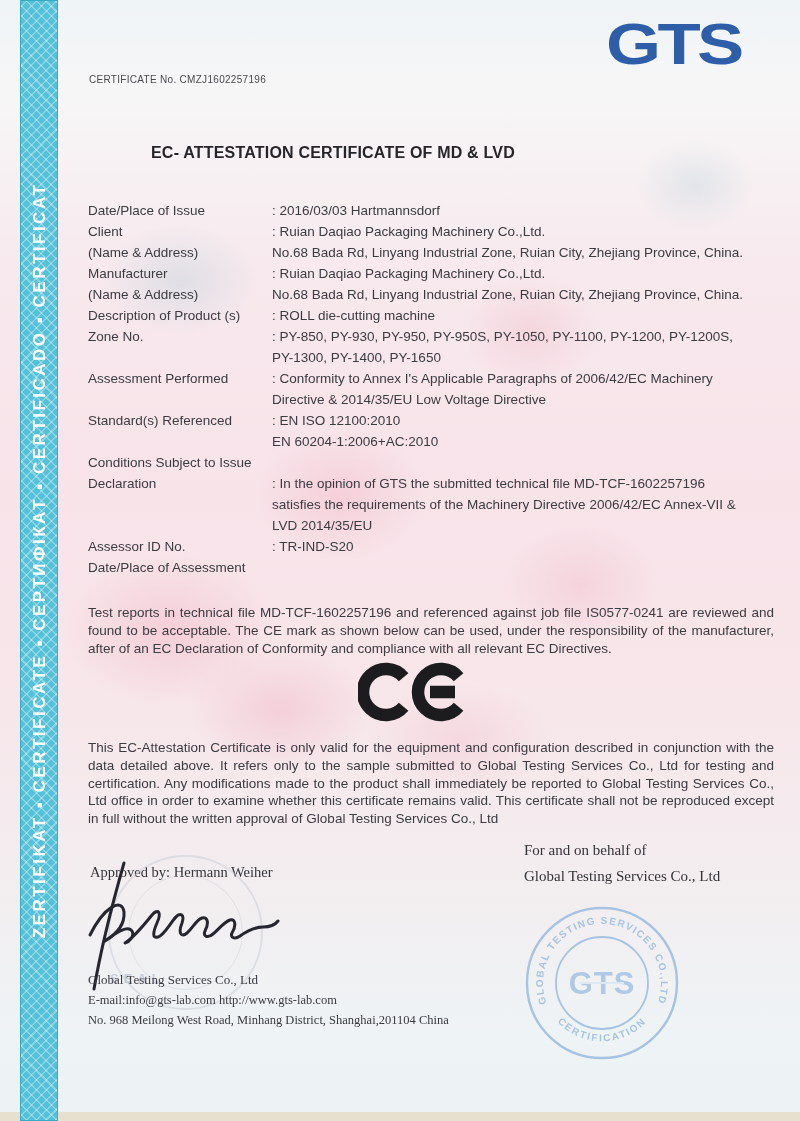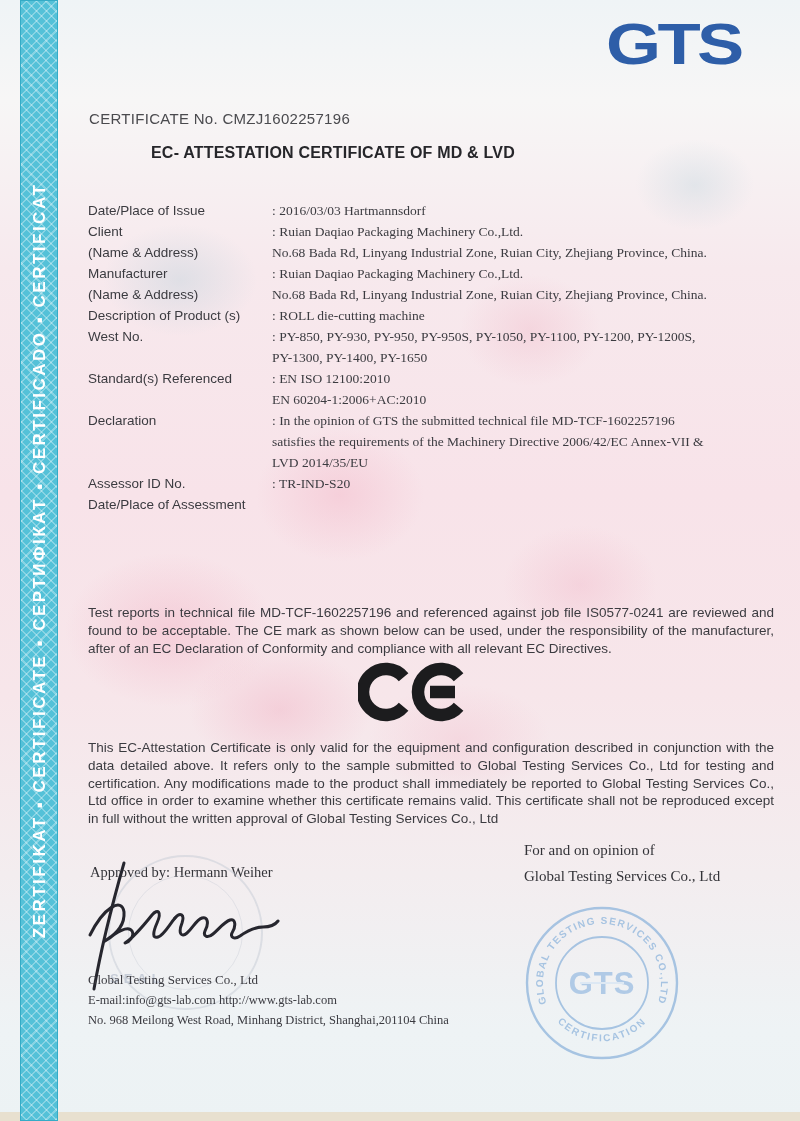--- a/index.html
+++ b/index.html
@@ -35,35 +35,35 @@
       repeating-linear-gradient(-45deg, rgba(255,255,255,.30) 0 1.5px, transparent 1.5px 7px),
       #54c1d8;
     border:1px solid #35abc6;
   }
   .band-text {
     width:100%; height:38px; line-height:37px; text-align:center;
     color:#ffffff; font-weight:bold; font-size:17px; letter-spacing:2.5px;
     white-space:nowrap;
   }
 
-  .cert-no { position:absolute; left:89px; top:74px; font-size:15px; color:#4a4a4e; letter-spacing:.3px;margin-top:36px; }
+  .cert-no { position:absolute; left:89px; top:74px; font-size:10px; color:#4a4a4e; letter-spacing:.3px; }
 
   .gts-logo {
     position:absolute; left:606px; top:10px;
     font-size:58px; font-weight:bold; color:#2e5ea8;
     letter-spacing:-3px; transform:scaleX(1.22); transform-origin:left top;
   }
 
   .title { position:absolute; left:151px; top:144px; font-size:16px; font-weight:bold; color:#26262a; letter-spacing:.2px; }
 
   
   .fields { position:absolute; left:88px; top:200px; width:690px; }
   .frow { display:grid; grid-template-columns:184px 1fr; }
   .flabel { font-size:13.5px; color:#3b3b40; line-height:21px; }
-  .fvalue { font-size:13.5px; color:#3b3b40;font-family:Liberation Serif, serif; }
+  .fvalue { font-size:13.5px; color:#3b3b40; }
   .fline { line-height:21px; white-space:pre-wrap; }
 
   .para { position:absolute; left:88px; width:686px; font-size:13.5px; color:#3b3b40; line-height:17.8px; text-align:justify; }
   .para1 { top:604px; }
   .para2 { top:739px; }
 
   .ce { position:absolute; left:358px; top:660px; }
 
   .approved { position:absolute; left:90px; top:864px; font-family:"Liberation Serif", serif; font-size:14.5px; color:#333338; }
   .behalf   { position:absolute; left:524px; top:837px; font-family:"Liberation Serif", serif; font-size:15px; color:#333338; line-height:26px; }
@@ -139,34 +139,42 @@
           <div class="fline">No.68 Bada Rd, Linyang Industrial Zone, Ruian City, Zhejiang Province, China.</div>
         </div>
       </div>
       <div class="frow">
         <div class="flabel">Description of Product (s)</div>
         <div class="fvalue">
           <div class="fline">: ROLL die-cutting machine</div>
         </div>
       </div>
       <div class="frow">
-        <div class="flabel">West No.</div>
+        <div class="flabel">Zone No.</div>
         <div class="fvalue">
           <div class="fline">: PY-850, PY-930, PY-950, PY-950S, PY-1050, PY-1100, PY-1200, PY-1200S,</div>
           <div class="fline">PY-1300, PY-1400, PY-1650</div>
         </div>
       </div>
       <div class="frow">
+        <div class="flabel">Assessment Performed</div>
+        <div class="fvalue">
+          <div class="fline">: Conformity to Annex I's Applicable Paragraphs of 2006/42/EC Machinery</div>
+          <div class="fline">Directive &amp; 2014/35/EU Low Voltage Directive</div>
+        </div>
+      </div>
+      <div class="frow">
         <div class="flabel">Standard(s) Referenced</div>
         <div class="fvalue">
           <div class="fline">: EN ISO 12100:2010</div>
           <div class="fline">EN 60204-1:2006+AC:2010</div>
         </div>
       </div>
       <div class="frow">
+        <div class="flabel">Conditions Subject to Issue</div>
       </div>
       <div class="frow">
         <div class="flabel">Declaration</div>
         <div class="fvalue">
           <div class="fline">: In the opinion of GTS the submitted technical file MD-TCF-1602257196</div>
           <div class="fline">satisfies the requirements of the Machinery Directive 2006/42/EC Annex-VII &amp;</div>
           <div class="fline">LVD 2014/35/EU</div>
         </div>
       </div>
       <div class="frow">
@@ -186,21 +194,21 @@
     <path d="M 45.6 17.2 A 23 23 0 1 0 45.6 46.8" fill="none" stroke="#1c1c1e" stroke-width="12.5"></path>
     <path d="M 100.6 17.2 A 23 23 0 1 0 100.6 46.8" fill="none" stroke="#1c1c1e" stroke-width="12.5"></path>
     <path d="M 72 32 L 97 32" fill="none" stroke="#1c1c1e" stroke-width="12.5"></path>
   </svg>
 
   <div class="para para2">This EC-Attestation Certificate is only valid for the equipment and configuration described in conjunction with the data detailed above. It refers only to the sample submitted to Global Testing Services Co., Ltd for testing and certification. Any modifications made to the product shall immediately be reported to Global Testing Services Co., Ltd office in order to examine whether this certificate remains valid. This certificate shall not be reproduced except in full without the written approval of Global Testing Services Co., Ltd</div>
 
   <div class="approved">Approved by: Hermann Weiher</div>
 
   <div class="behalf">
-    <div>For and on opinion of</div>
+    <div>For and on behalf of</div>
     <div>Global Testing Services Co., Ltd</div>
   </div>
 
   <div class="emboss">
     <span class="seal-word">SEAL</span>
   </div>
 
   <svg class="signature" width="220" height="140" viewBox="0 0 220 140">
     <g fill="none" stroke="#26262e" stroke-width="3" stroke-linecap="round" stroke-linejoin="round">
       <path d="M 52 8 C 44 36 30 88 22 134"></path>

